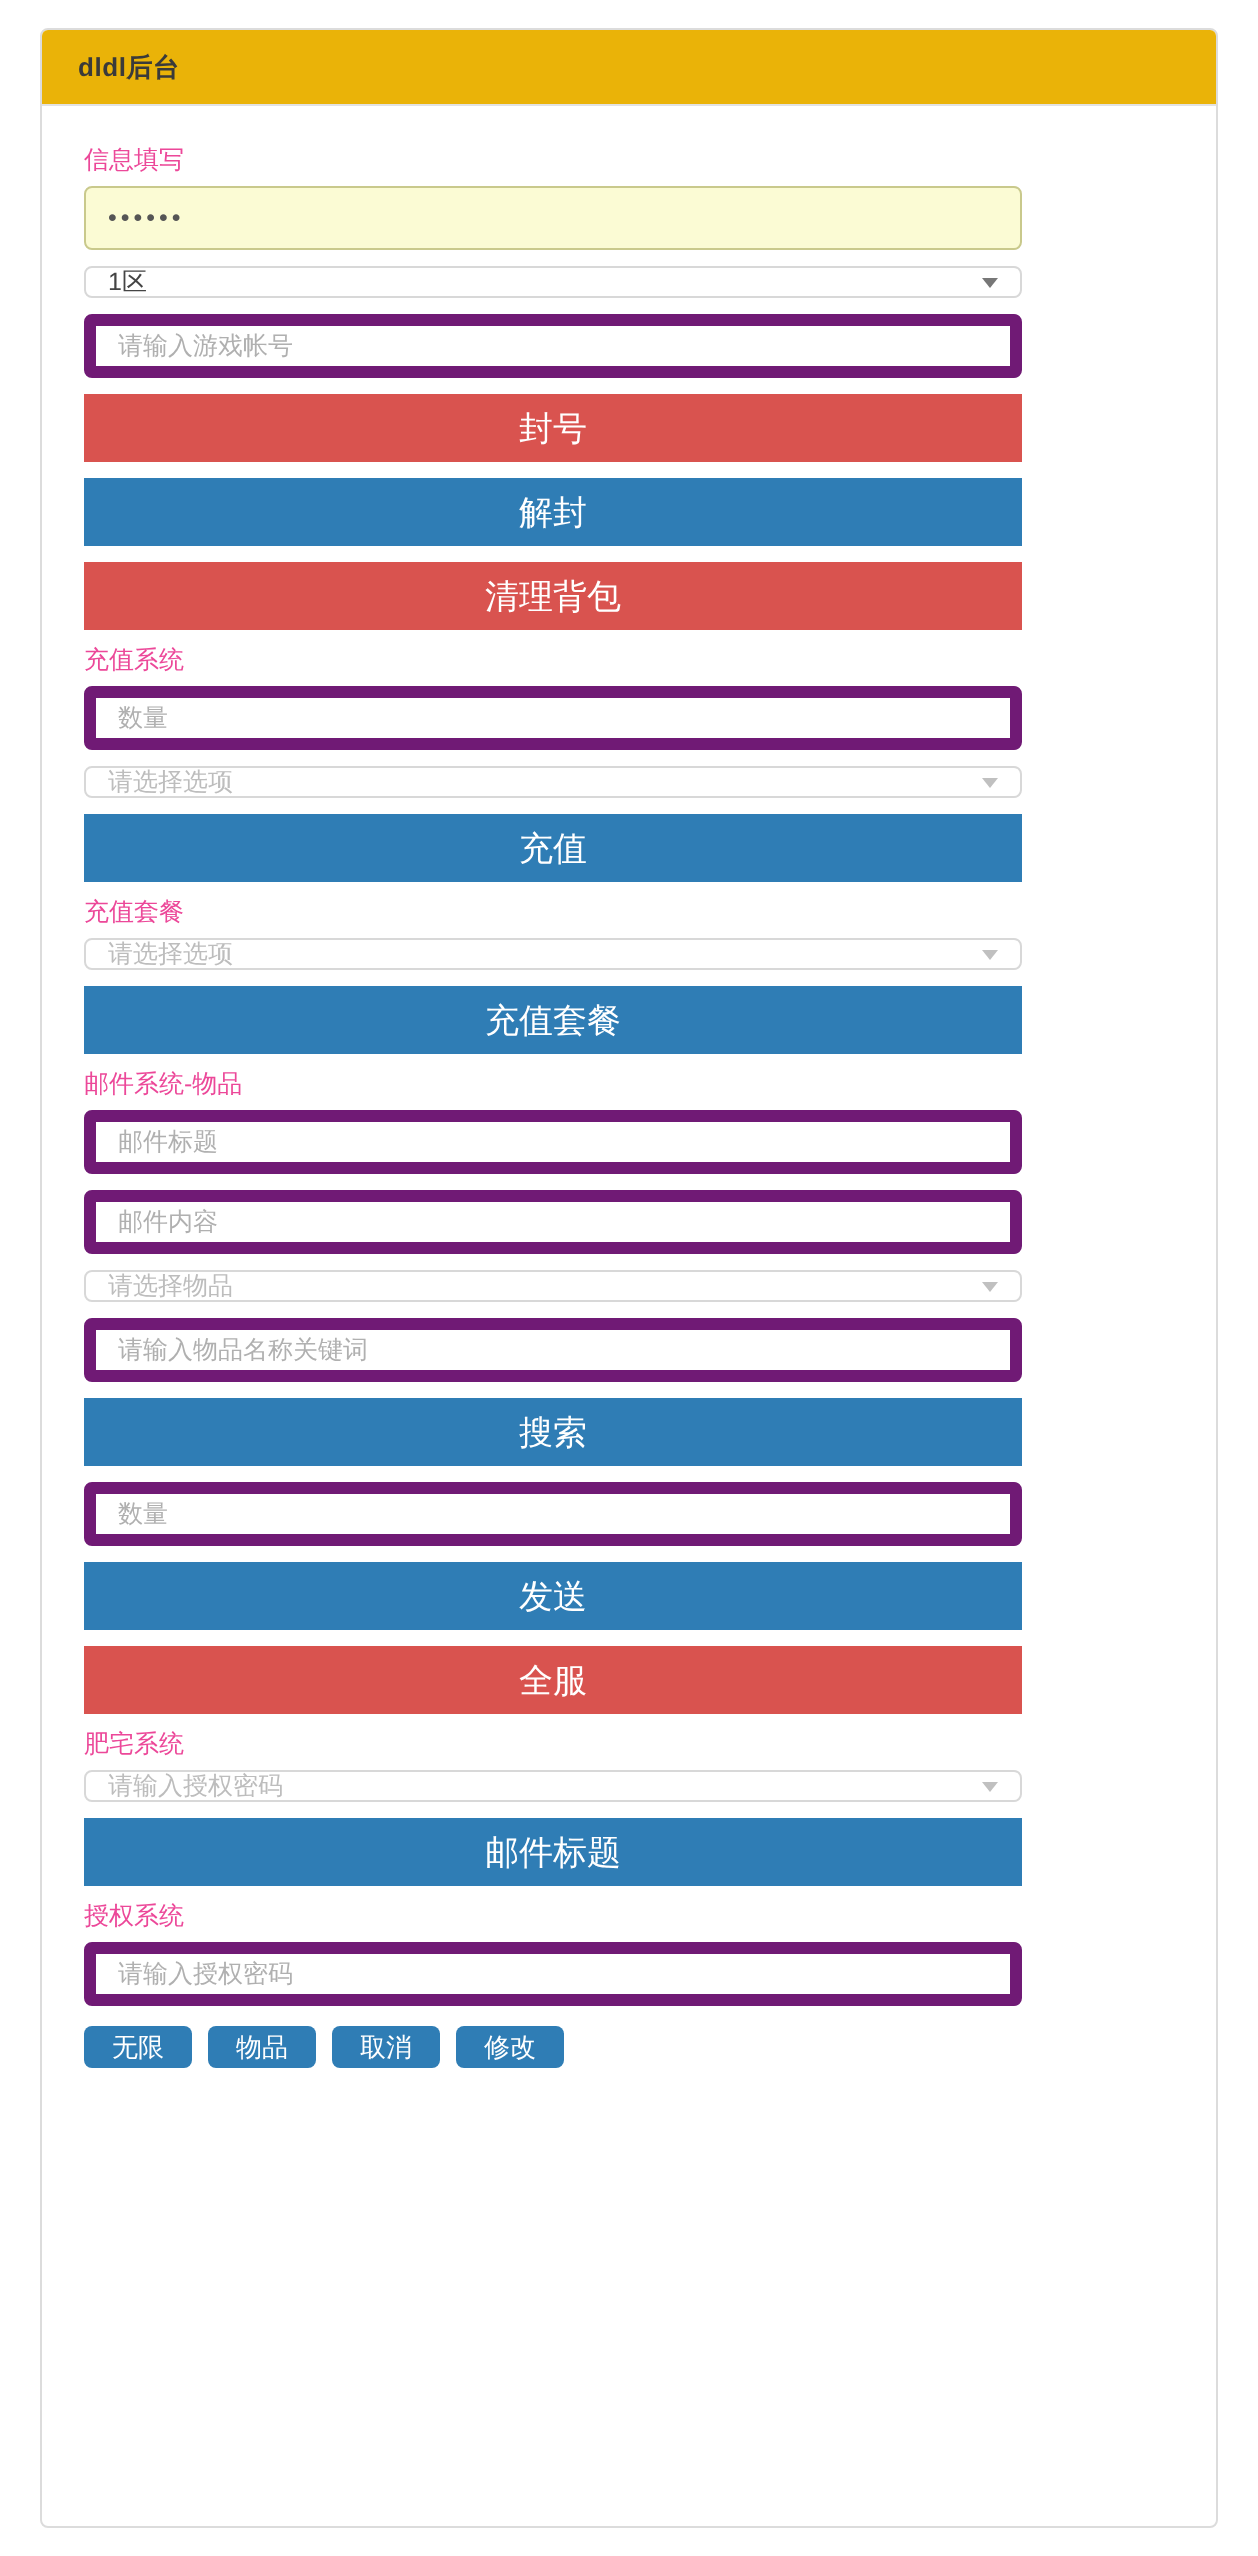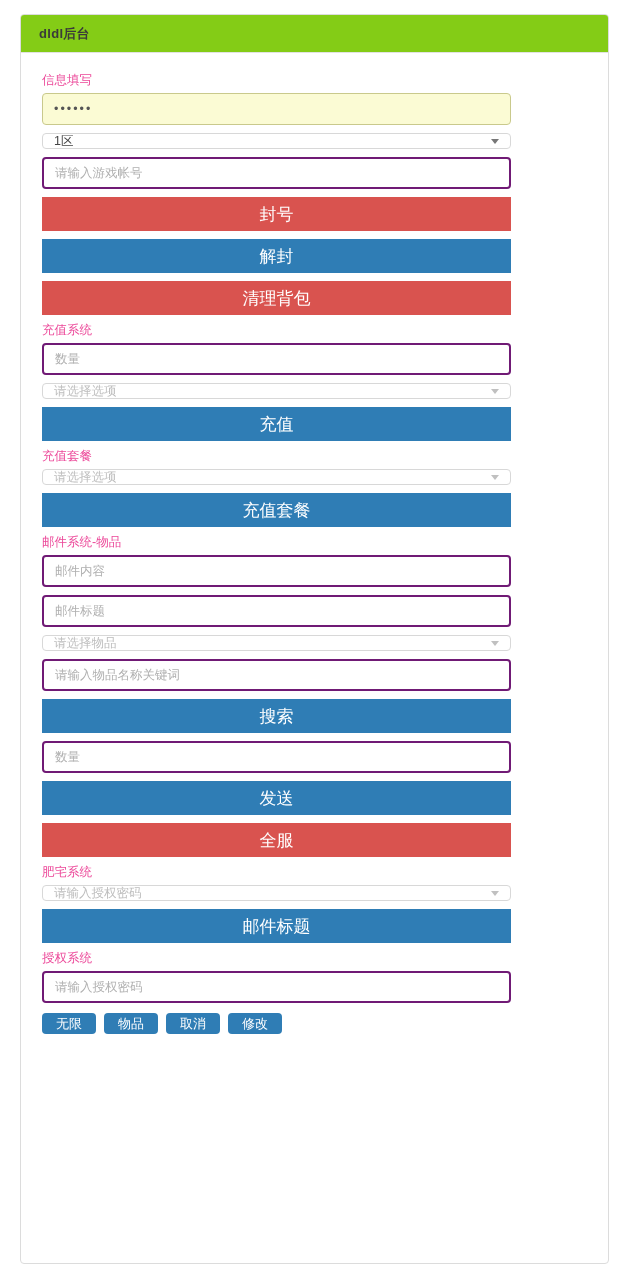--- a/index.html
+++ b/index.html
@@ -20,21 +20,21 @@
     top: 14px;
     width: 589px;
     min-height: 1250px;
     background: #ffffff;
     border: 1px solid #dcdcdc;
     border-radius: 4px;
     overflow: hidden;
   }
   .panel-header {
     height: 38px;
-    background: #84cc16;
+    background: #eab308;
     border-bottom: 1px solid #e2e2e2;
     display: flex;
     align-items: center;
     padding: 0 18px;
   }
   .panel-title {
     font-size: 13px;
     font-weight: bold;
     color: #3a3a3a;
     letter-spacing: .3px;
@@ -44,21 +44,21 @@
   }
   .section-label {
     font-size: 12.5px;
     color: #ec4899;
     margin: 0 0 5px 0;
     line-height: 15px;
   }
   .field {
     width: 469px;
     height: 32px;
-    border: 2px solid #701a75;
+    border: 6px solid #701a75;
     border-radius: 4px;
     background: #ffffff;
     font-size: 12.5px;
     color: #6f6f6f;
     padding: 0 11px;
     margin-bottom: 8px;
     display: flex;
     align-items: center;
     outline: none;
     font-family: "Liberation Sans", sans-serif;
@@ -179,22 +179,22 @@
 
     <div class="select-wrap">
       <div class="select-box placeholder-txt">请选择选项</div>
       <span class="caret light"></span>
     </div>
 
     <button class="btn blue gap-top">充值套餐</button>
 
     <div class="section-label gap-top">邮件系统-物品</div>
 
+    <input class="field" type="text" placeholder="邮件标题" style="">
     <input class="field" type="text" placeholder="邮件内容" style="">
-    <input class="field" type="text" placeholder="邮件标题" style="">
 
     <div class="select-wrap">
       <div class="select-box placeholder-txt">请选择物品</div>
       <span class="caret light"></span>
     </div>
 
     <input class="field" type="text" placeholder="请输入物品名称关键词" style="">
 
     <button class="btn blue">搜索</button>
 

